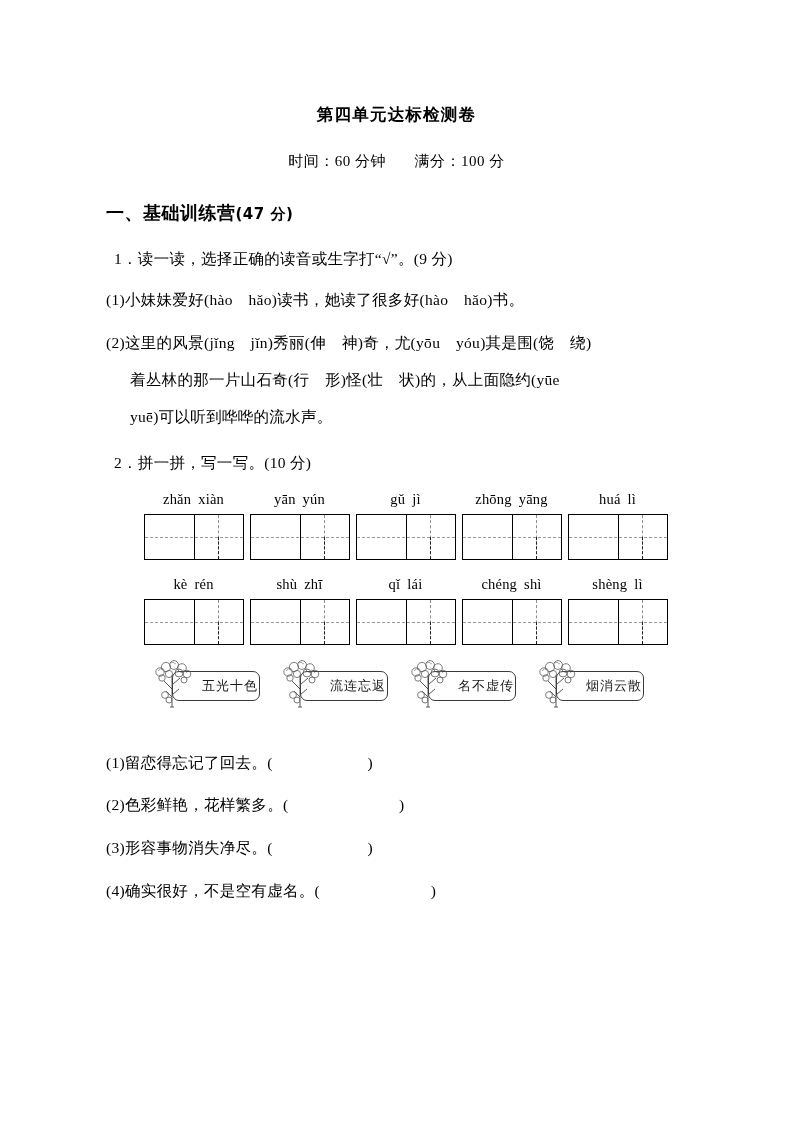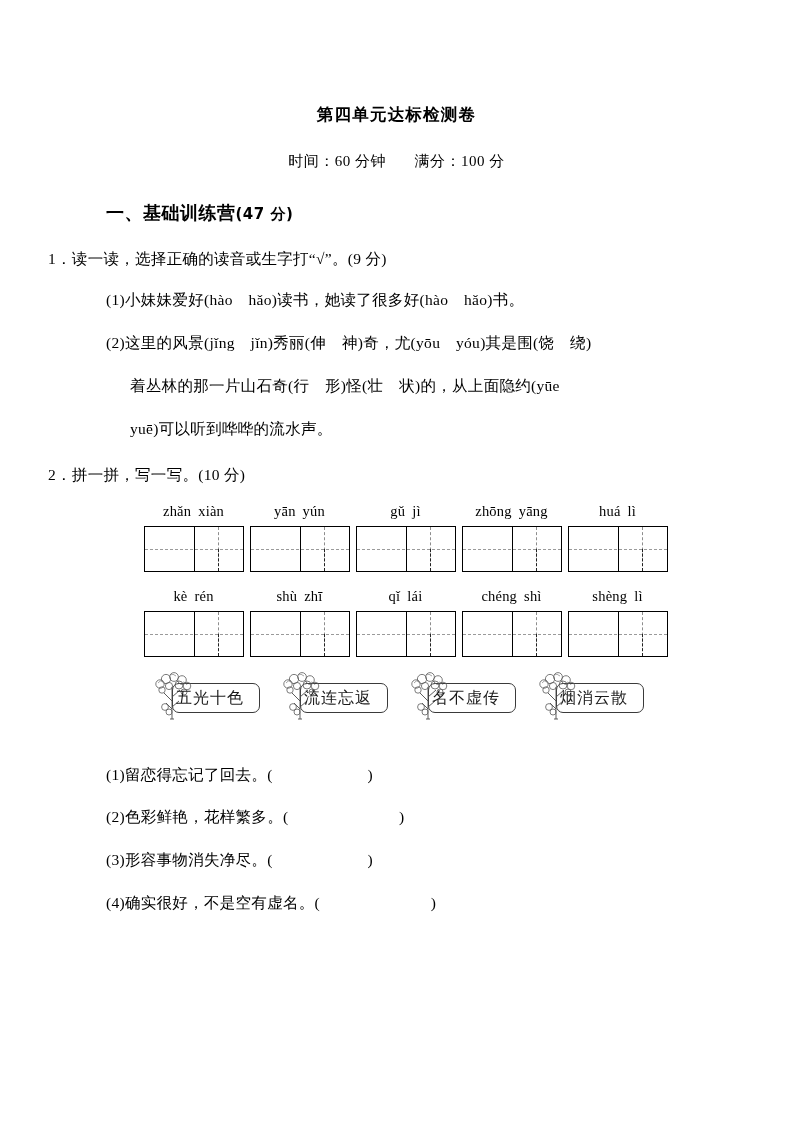--- a/index.html
+++ b/index.html
@@ -42,34 +42,34 @@
     font-size: 18px;
     font-weight: bold;
     margin: 30px 0 0 106px;
     letter-spacing: 0.5px;
     font-family: "DejaVu Sans", "Liberation Sans", sans-serif;
   }
   .section-heading .score { font-size: 15px; }
 
   .q-line {
     font-size: 15.5px;
-    margin-left: 48px;
+    margin-left: 114px;
     margin-top: 22px;
     letter-spacing: 0.3px;
     line-height: 1.5;
   }
   .q-num { letter-spacing: 0.3px; }
   .sub-line {
     font-size: 15.5px;
     margin-left: 106px;
     margin-top: 18px;
     letter-spacing: 0.3px;
     line-height: 1.6;
   }
-  .sub-line.cont { margin-left: 130px; }
+  .sub-line.cont { margin-left: 130px; margin-top: 12px; }
 
   
   .write-block { margin-top: 16px; }
   .pinyin-row {
     display: flex;
     justify-content: center;
     margin-left: 18px;
     margin-bottom: 6px;
   }
   .pinyin-cell {
@@ -148,22 +148,22 @@
     border-radius: 7px;
     background: #fff;
   }
   .card .plaque-text {
     position: absolute;
     left: 26px;
     top: 14px;
     width: 82px;
     height: 26px;
     line-height: 26px;
-    text-align: left;
-    font-size: 16px;
+    text-align: right;
+    font-size: 13px;
     letter-spacing: 1px;
     font-family: "DejaVu Sans", "Liberation Sans", sans-serif;
     color: #1a1a1a;
     z-index: 3;
   }
   .card .tree {
     position: absolute;
     left: 0;
     top: 0;
     width: 48px;

